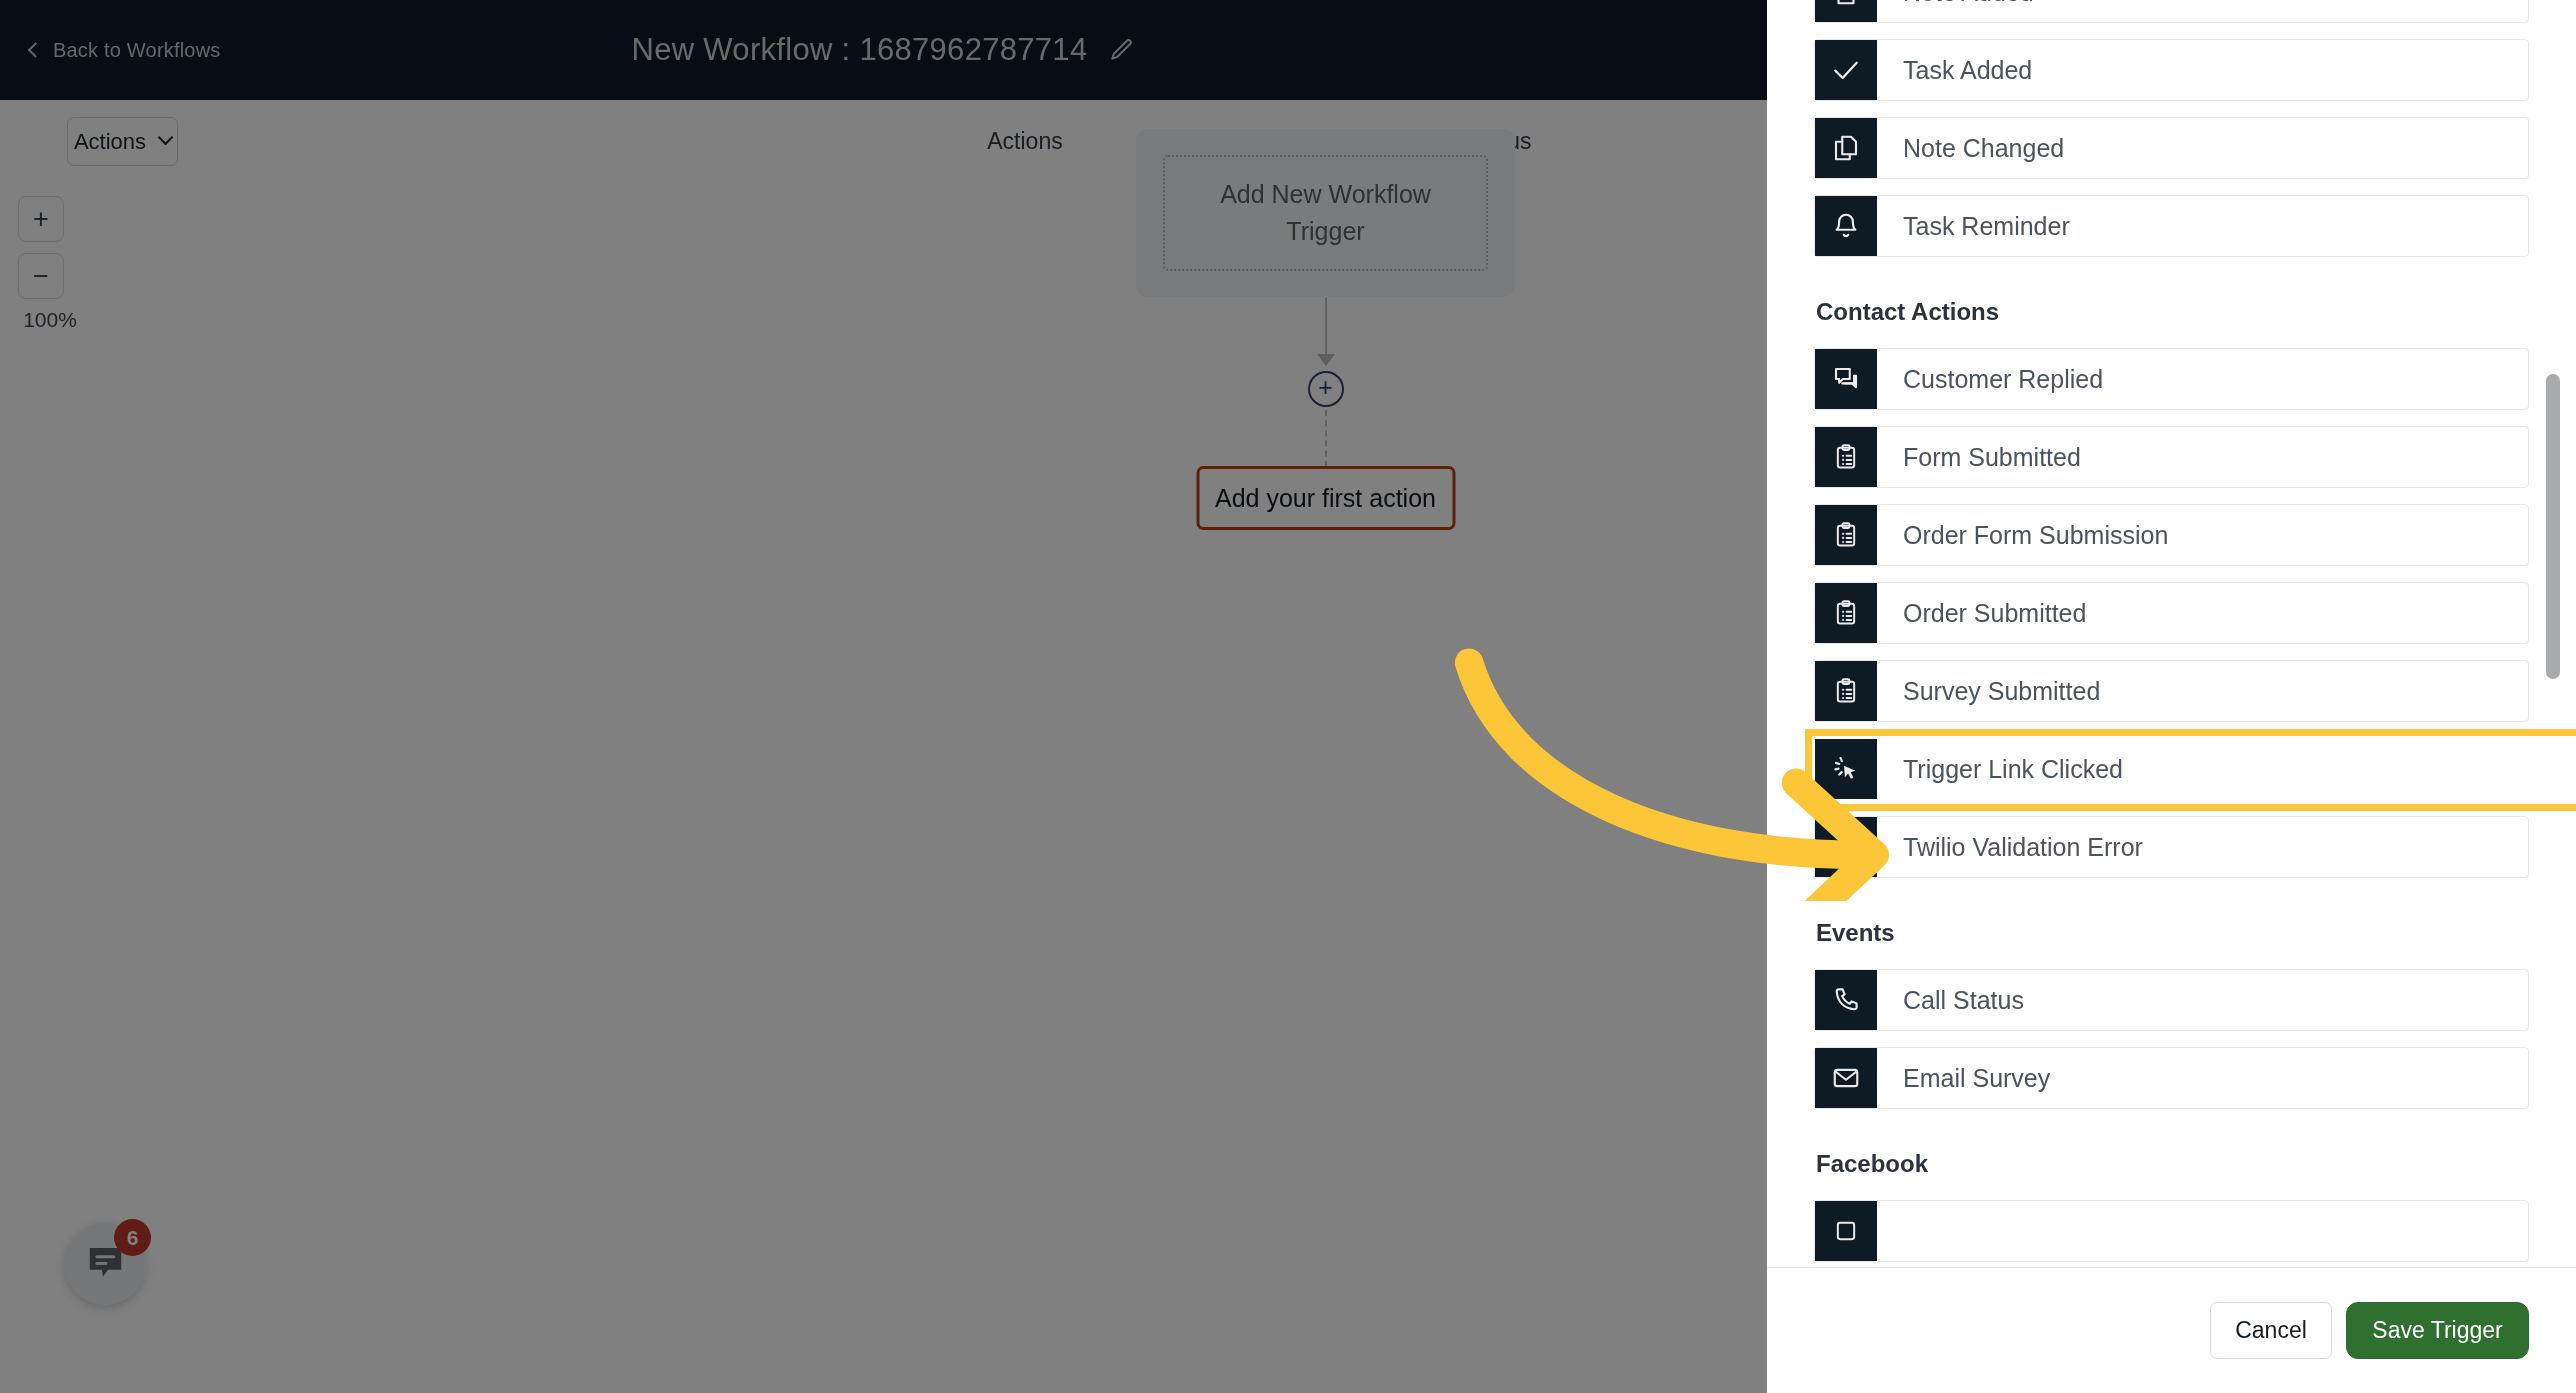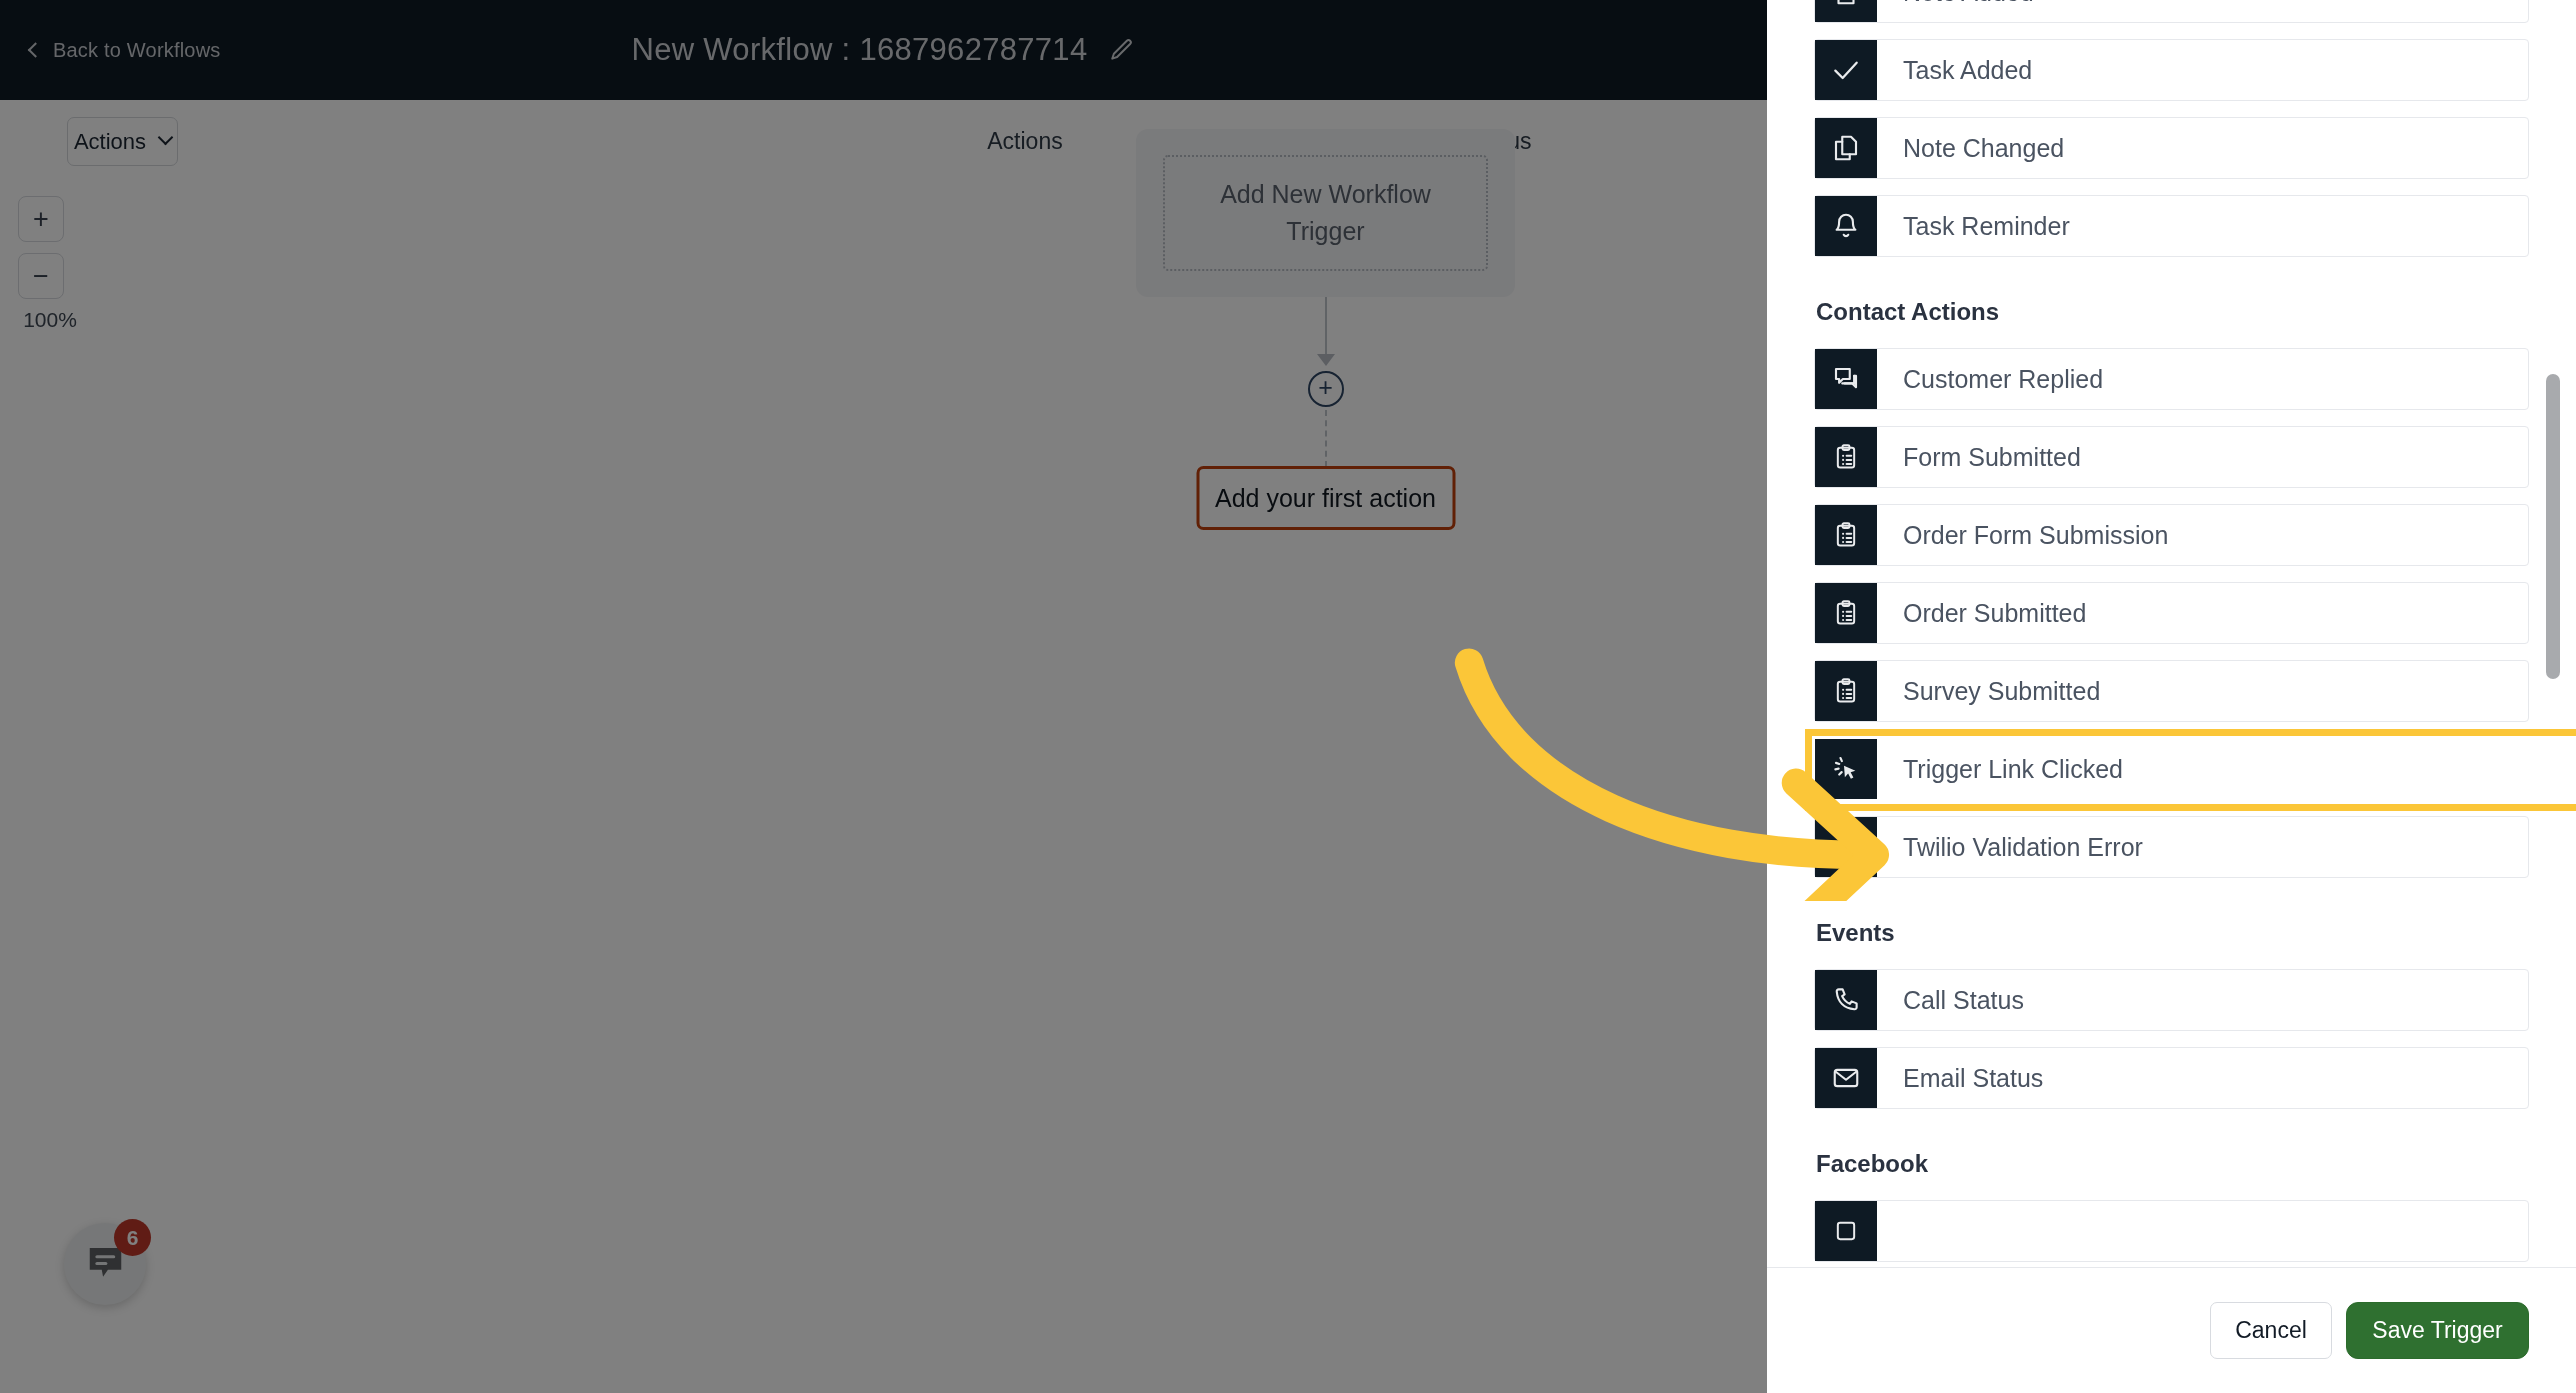--- a/index.html
+++ b/index.html
@@ -474,21 +474,21 @@
             </div>
             <div class="opt-label" style="z-index: 1; position: relative;">Call Status</div>
           </div>
           <div class="opt-row">
             <div class="opt-icon" style="z-index: 1; position: relative;">
               <svg width="30" height="30" viewBox="0 0 24 24">
                 <rect x="3" y="5.5" width="18" height="13" rx="2" stroke="#e9ebed" stroke-width="1.7" fill="none" stroke-linecap="round" stroke-linejoin="round"></rect>
                 <path d="M3.8 7l8.2 6.4L20.2 7" stroke="#e9ebed" stroke-width="1.7" fill="none" stroke-linecap="round" stroke-linejoin="round"></path>
               </svg>
             </div>
-            <div class="opt-label" style="z-index: 1; position: relative;">Email Status</div>
+            <div class="opt-label" style="z-index: 1; position: relative;">Email Survey</div>
           </div>
           <div class="group-head">Facebook</div>
           <div class="opt-row">
             <div class="opt-icon" style="z-index: 1; position: relative;">
               <svg width="28" height="28" viewBox="0 0 24 24">
                 <rect x="5" y="5" width="14" height="14" rx="2" stroke="#e9ebed" stroke-width="1.7" fill="none" stroke-linecap="round" stroke-linejoin="round"></rect>
               </svg>
             </div>
             <div class="opt-label" style="z-index: 1; position: relative;"></div>
           </div>

